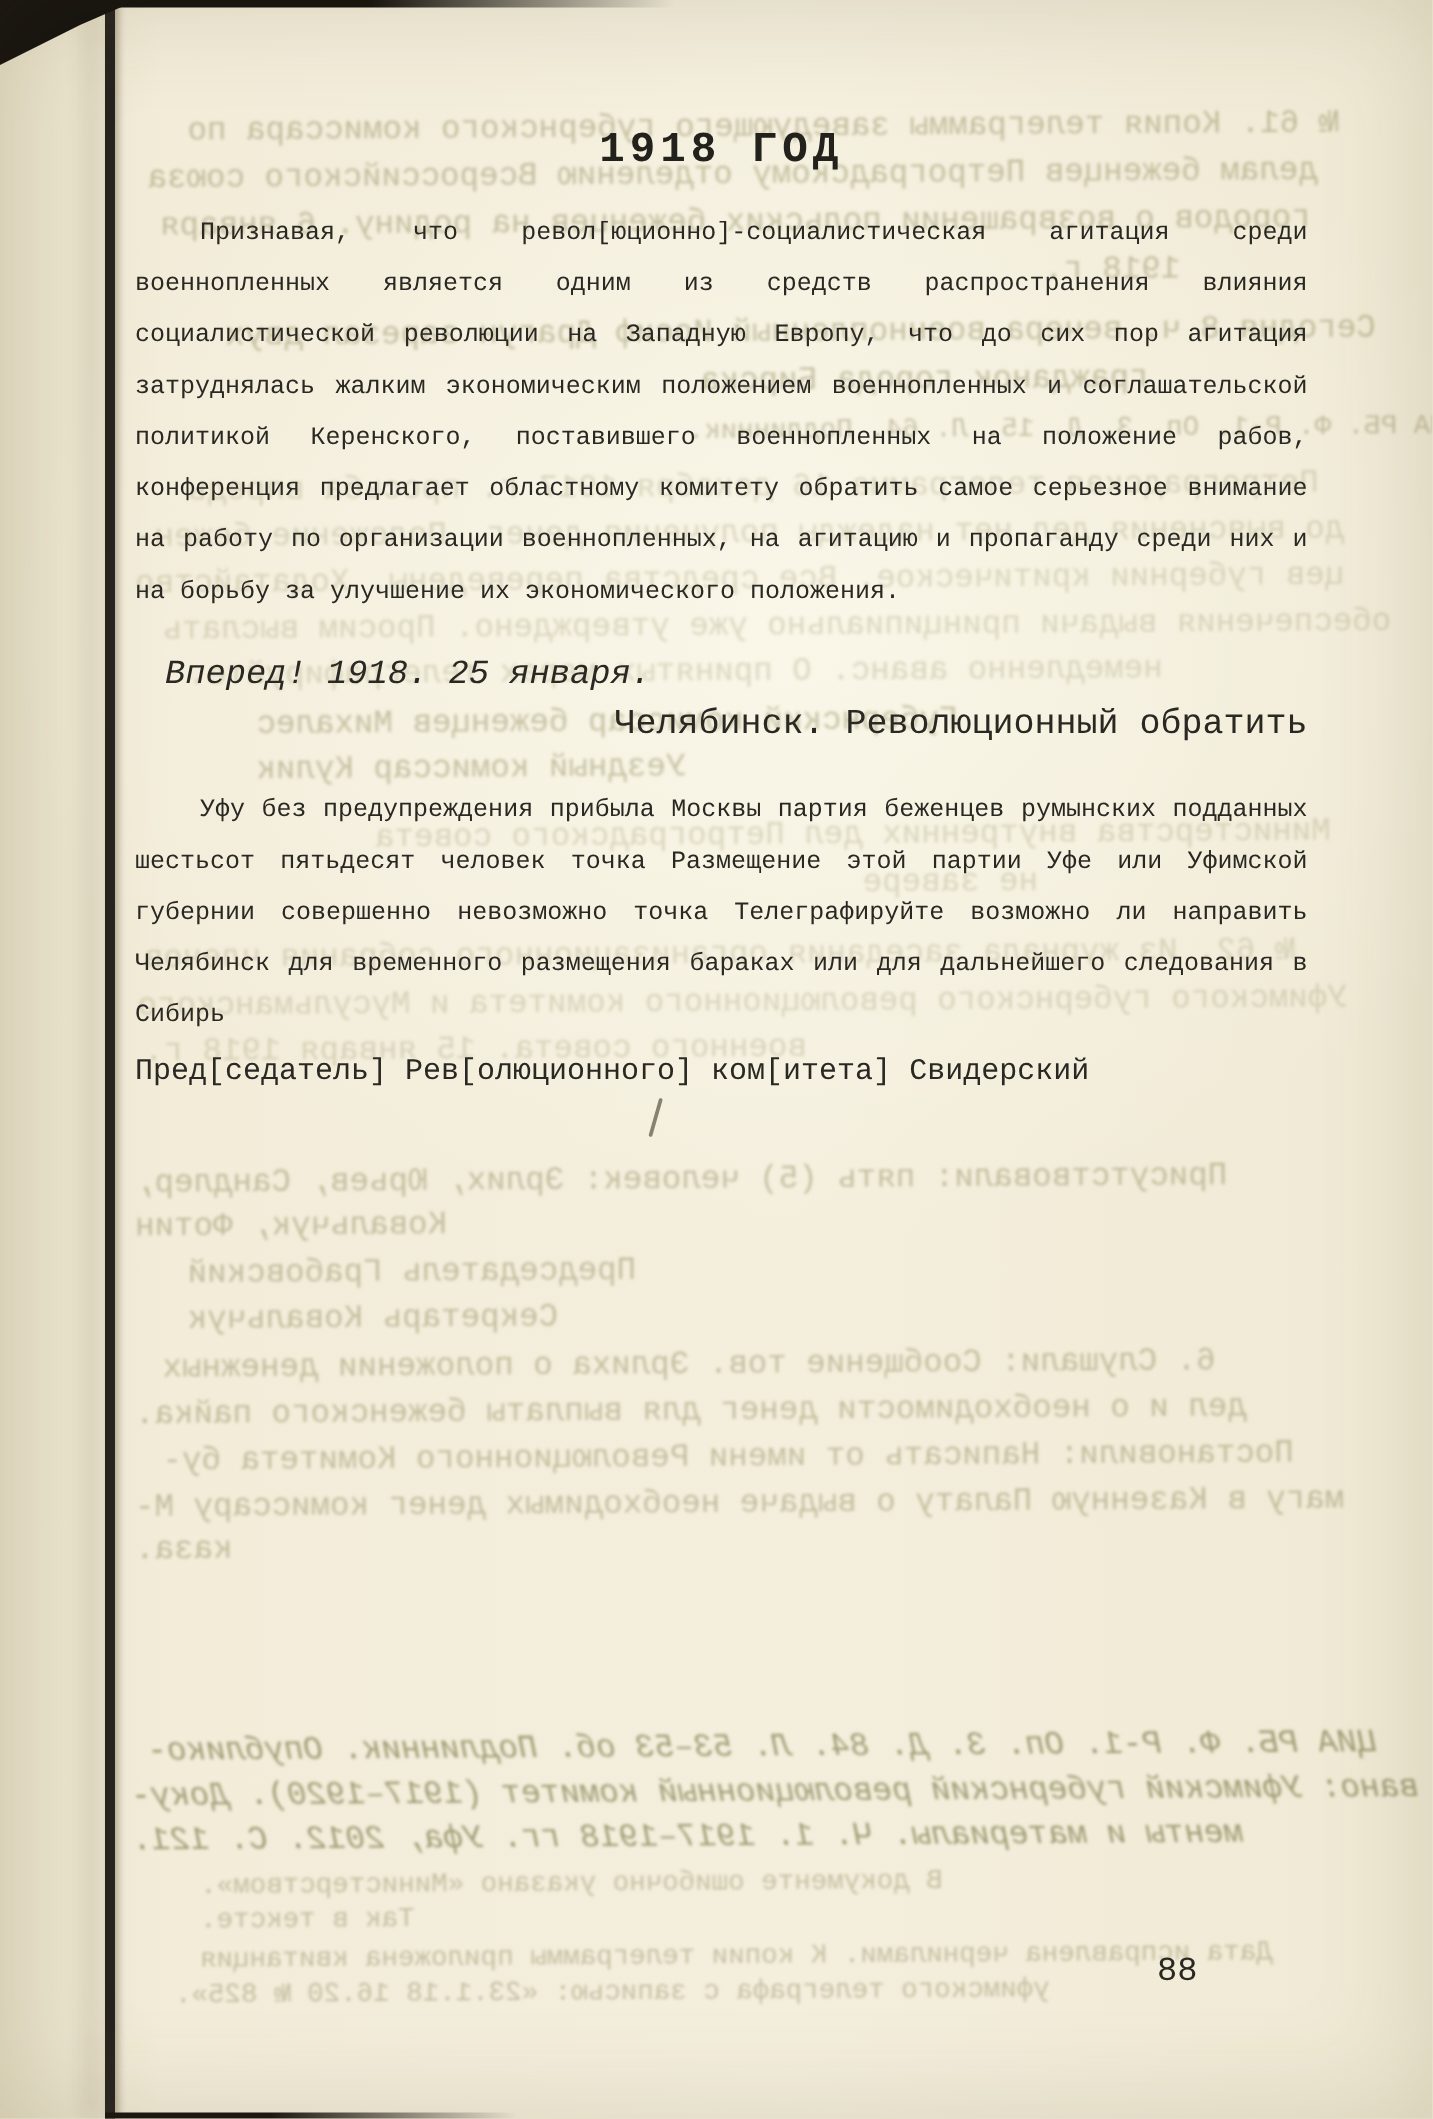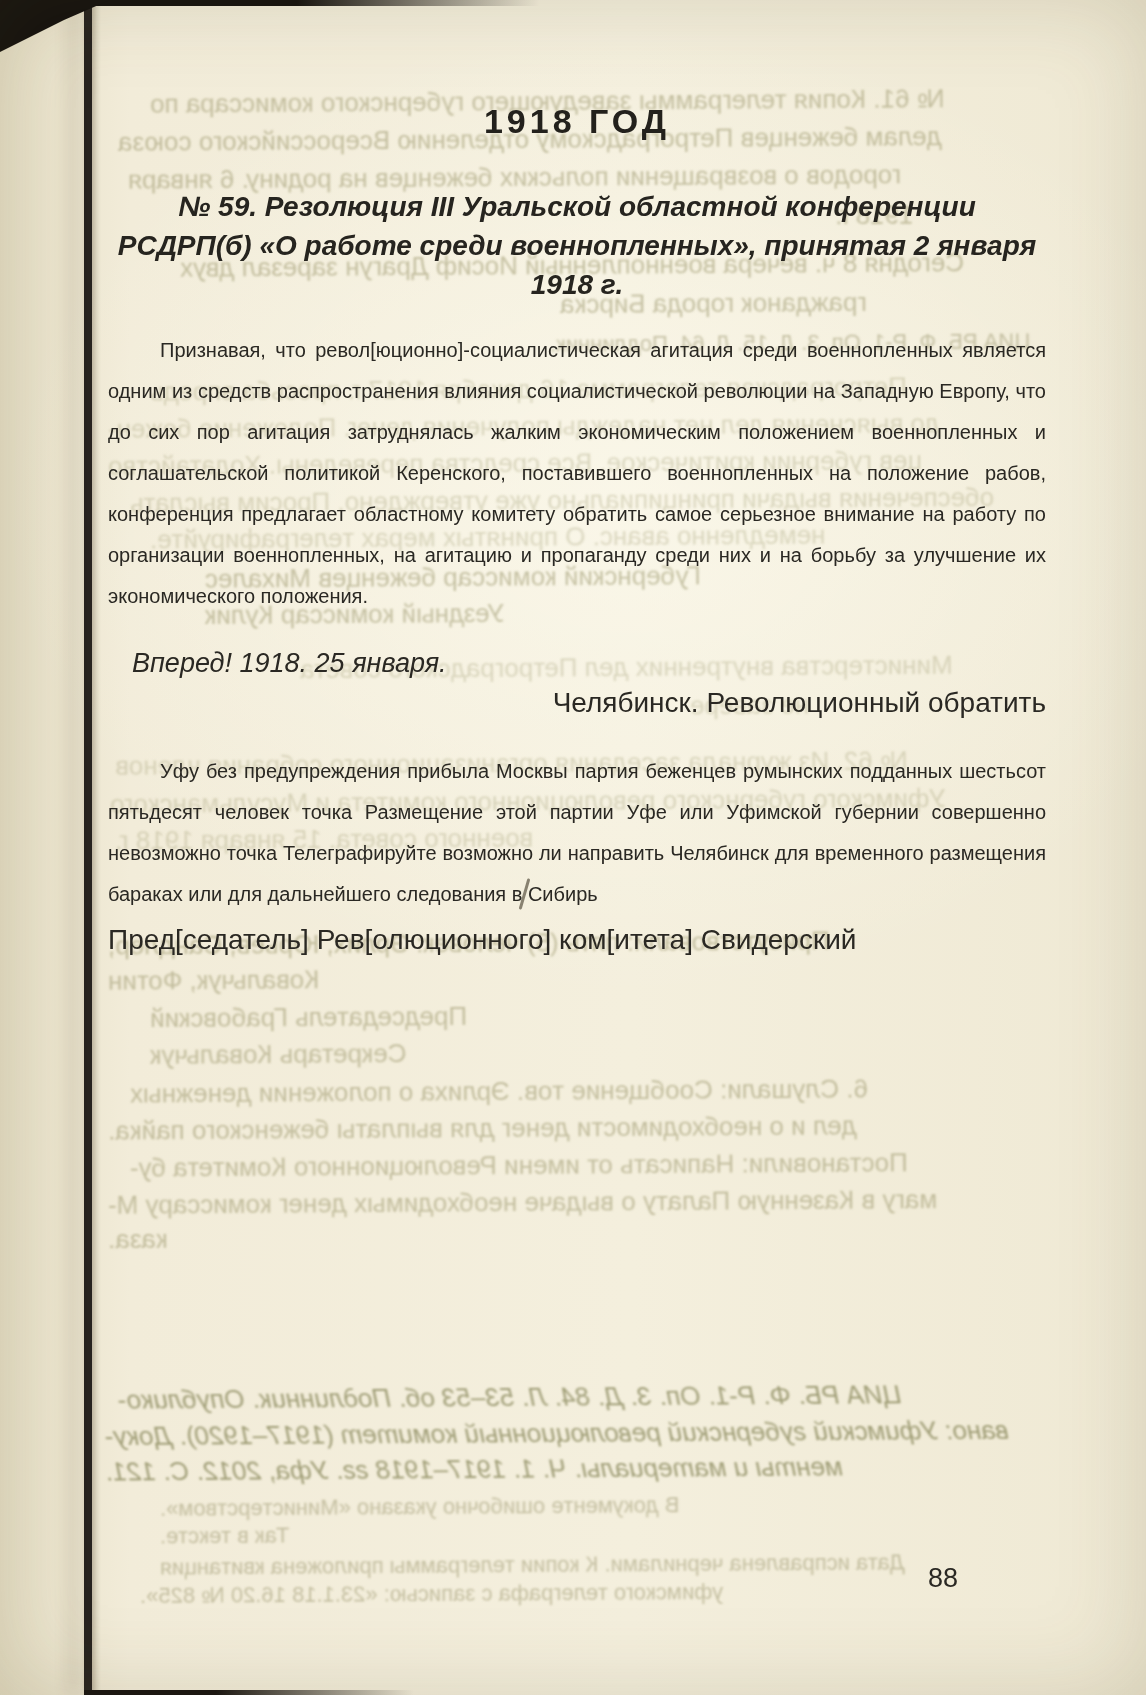--- a/index.html
+++ b/index.html
@@ -4,21 +4,21 @@
 <style>
   * { margin:0; padding:0; box-sizing:border-box; }
   html,body { width:1146px; height:1695px; }
   body { overflow:hidden; background:#e9e3cf; }
 
   .paper {
     position:relative; width:1146px; height:1695px; overflow:hidden;
     background:
       radial-gradient(ellipse 900px 700px at 55% 30%, rgba(255,253,242,.55), rgba(255,253,242,0) 70%),
       linear-gradient(90deg, #e6dfc6 0px, #f2ecd9 130px, #f4efdd 55%, #efe9d4 100%);
-    font-family:Liberation Sans, sans-serif;
+    font-family:Liberation Mono, monospace;
     color:#2a2823;
   }
   .paper::after {
     content:""; position:absolute; inset:0; pointer-events:none;
     box-shadow: inset 0 0 90px rgba(90,75,40,.18);
   }
 
   
   .scan-left-bar {
     position:absolute; left:84px; top:0; width:8px; height:1695px;
@@ -116,21 +116,21 @@
 
   .pub-source {
     margin-top:26px; margin-left:24px;
     font-style:italic; font-size:27px; line-height:40px;
   }
   .addressee {
     text-align:right; font-size:28px; line-height:40px;
   }
   .addressee.first { margin-top:26px; }
 
-  .signature { margin-top:4px; font-size:28px; line-height:41px; }
+  .signature { margin-top:4px; font-size:24px; line-height:41px; }
 
   .archive-source {
     margin-top:30px; margin-left:6px;
     font-style:italic; font-size:27px; line-height:40px;
   }
 
   .page-number {
     position:absolute; z-index:2; top:1563px; right:188px;
     font-size:27px; color:#2a2823;
   }
@@ -182,21 +182,20 @@
   <div class="scan-top-streak"></div>
   <div class="scan-corner"></div>
   <div class="scan-bottom-streak"></div>
   <div class="pen-mark"></div>
 
   <main class="content">
 
     <h1 class="year">1918 ГОД</h1>
 
     <section class="doc doc59">
-      <h2 class="doc-title">№ 59. Резолюция III Уральской областной конференции РСДРП(б) «О работе среди военнопленных», принятая 2 января 1918 г.</h2>
       <p class="body-text">Признавая, что револ[юционно]-социалистическая агитация среди военнопленных является одним из средств распространения влияния социалистической революции на Западную Европу, что до сих пор агитация затруднялась жалким экономическим положением военнопленных и соглашательской политикой Керенского, поставившего военнопленных на положение рабов, конференция предлагает областному комитету обратить самое серьезное внимание на работу по организации военнопленных, на агитацию и пропаганду среди них и на борьбу за улучшение их экономического положения.</p>
       <p class="pub-source">Вперед! 1918. 25 января.</p>
     </section>
 
     <section class="doc doc60">
       <p class="addressee">Челябинск. Революционный обратить</p>
       <p class="body-text">Уфу без предупреждения прибыла Москвы партия беженцев румынских подданных шестьсот пятьдесят человек точка Размещение этой партии Уфе или Уфимской губернии совершенно невозможно точка Телеграфируйте возможно ли направить Челябинск для временного размещения бараках или для дальнейшего следования в Сибирь</p>
       <p class="signature">Пред[седатель] Рев[олюционного] ком[итета] Свидерский</p>
     </section>
 

